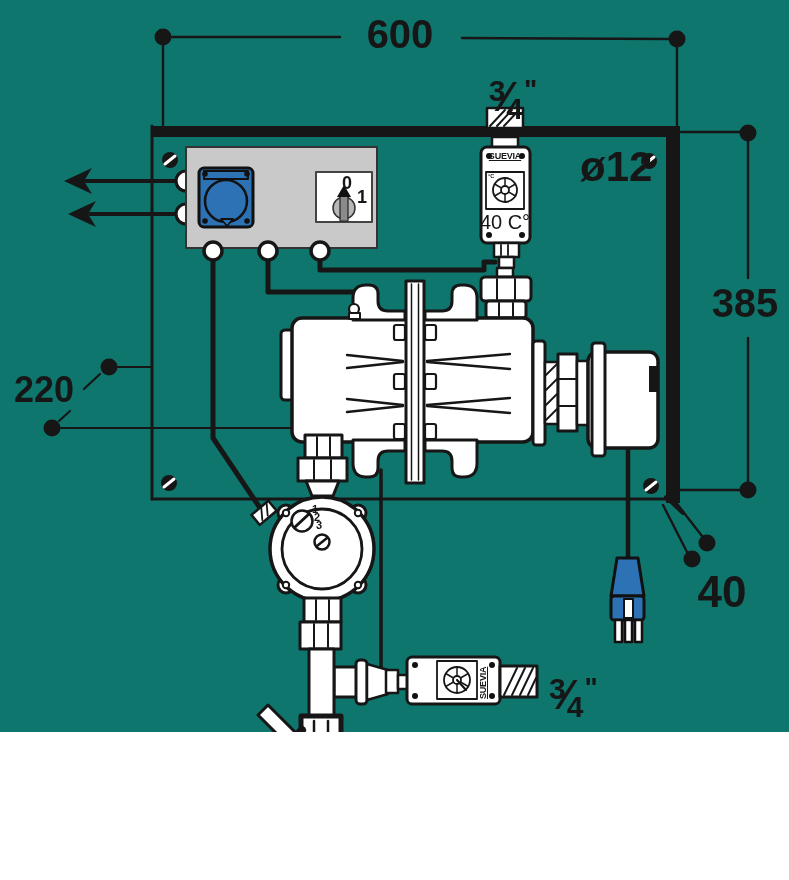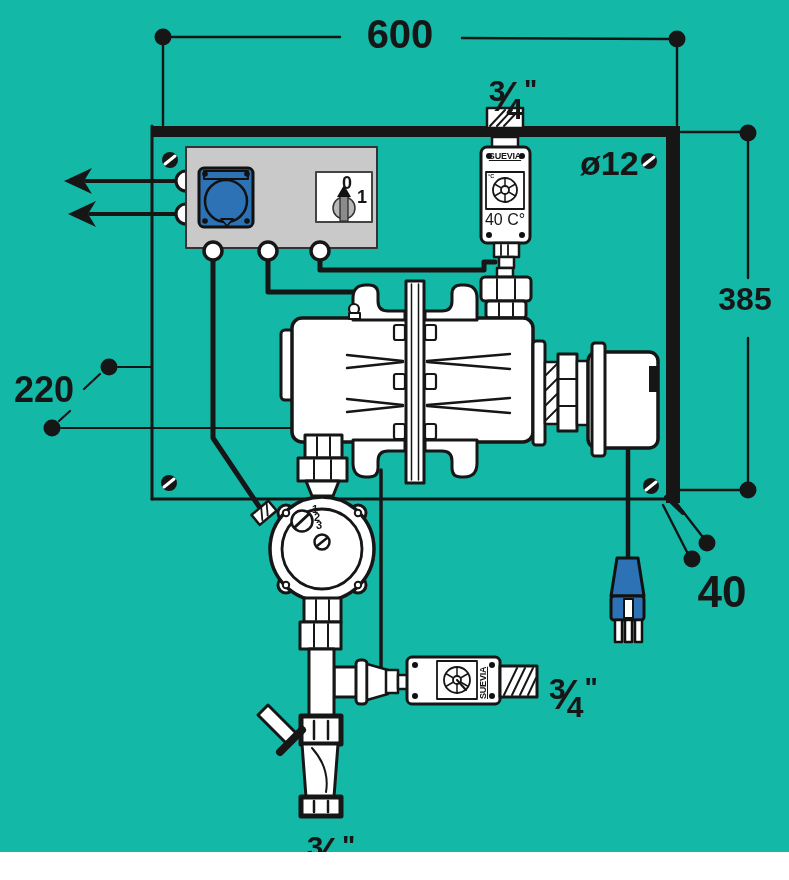--- a/index.html
+++ b/index.html
@@ -1,34 +1,34 @@
 <!DOCTYPE html>
 <html><head>
 <meta charset="utf-8">
 <style>
   html,body{margin:0;padding:0;background:#fff;}
-  .stage{position:relative;width:789px;height:852px;background:#14b8a6;overflow:hidden;
+  .stage{position:relative;width:789px;height:732px;background:#0f766e;overflow:hidden;
          font-family:"Liberation Sans",sans-serif;text-decoration:underline;}
   .stage svg{position:absolute;left:0;top:0;}
   .lbl{position:absolute;color:#161616;font-weight:bold;white-space:nowrap;line-height:1;}
   .center{transform:translateX(-50%);}
   .dim600{font-size:40px;}
-  .dim385{font-size:32px;}
+  .dim385{font-size:40px;}
   .dim220{font-size:36px;margin-left:6px;}
   .dim20{font-size:44px;}
-  .dia{font-size:34px;}
+  .dia{font-size:42px;}
   .frac{font-weight:bold;}
   .frac .num{font-size:30px;position:relative;top:-10px;}
   .frac .sl{font-size:42px;margin:0 -3px;}
   .frac .den{font-size:30px;position:relative;top:8px;}
   .frac .unit{font-size:28px;position:relative;top:-12px;margin-left:1px;letter-spacing:-2px;}
   .sw{font-size:18px;}
   .brand{font-size:9px;letter-spacing:-0.2px;text-decoration:underline;}
   .brand-rot{transform:rotate(-90deg);transform-origin:0 0;}
-  .temp{font-size:16px;font-weight:400;}
+  .temp{font-size:20px;font-weight:400;}
   .dialunit{font-size:5.5px;font-weight:bold;}
   .speeds{font-size:11px;font-weight:bold;line-height:7.8px;}
   .speeds span{display:block;}
   .speeds .s2{margin-left:2px;}
   .speeds .s3{margin-left:4px;}
   svg *{stroke-linecap:round;stroke-linejoin:round;}
 </style>
 </head>
 <body>
 

